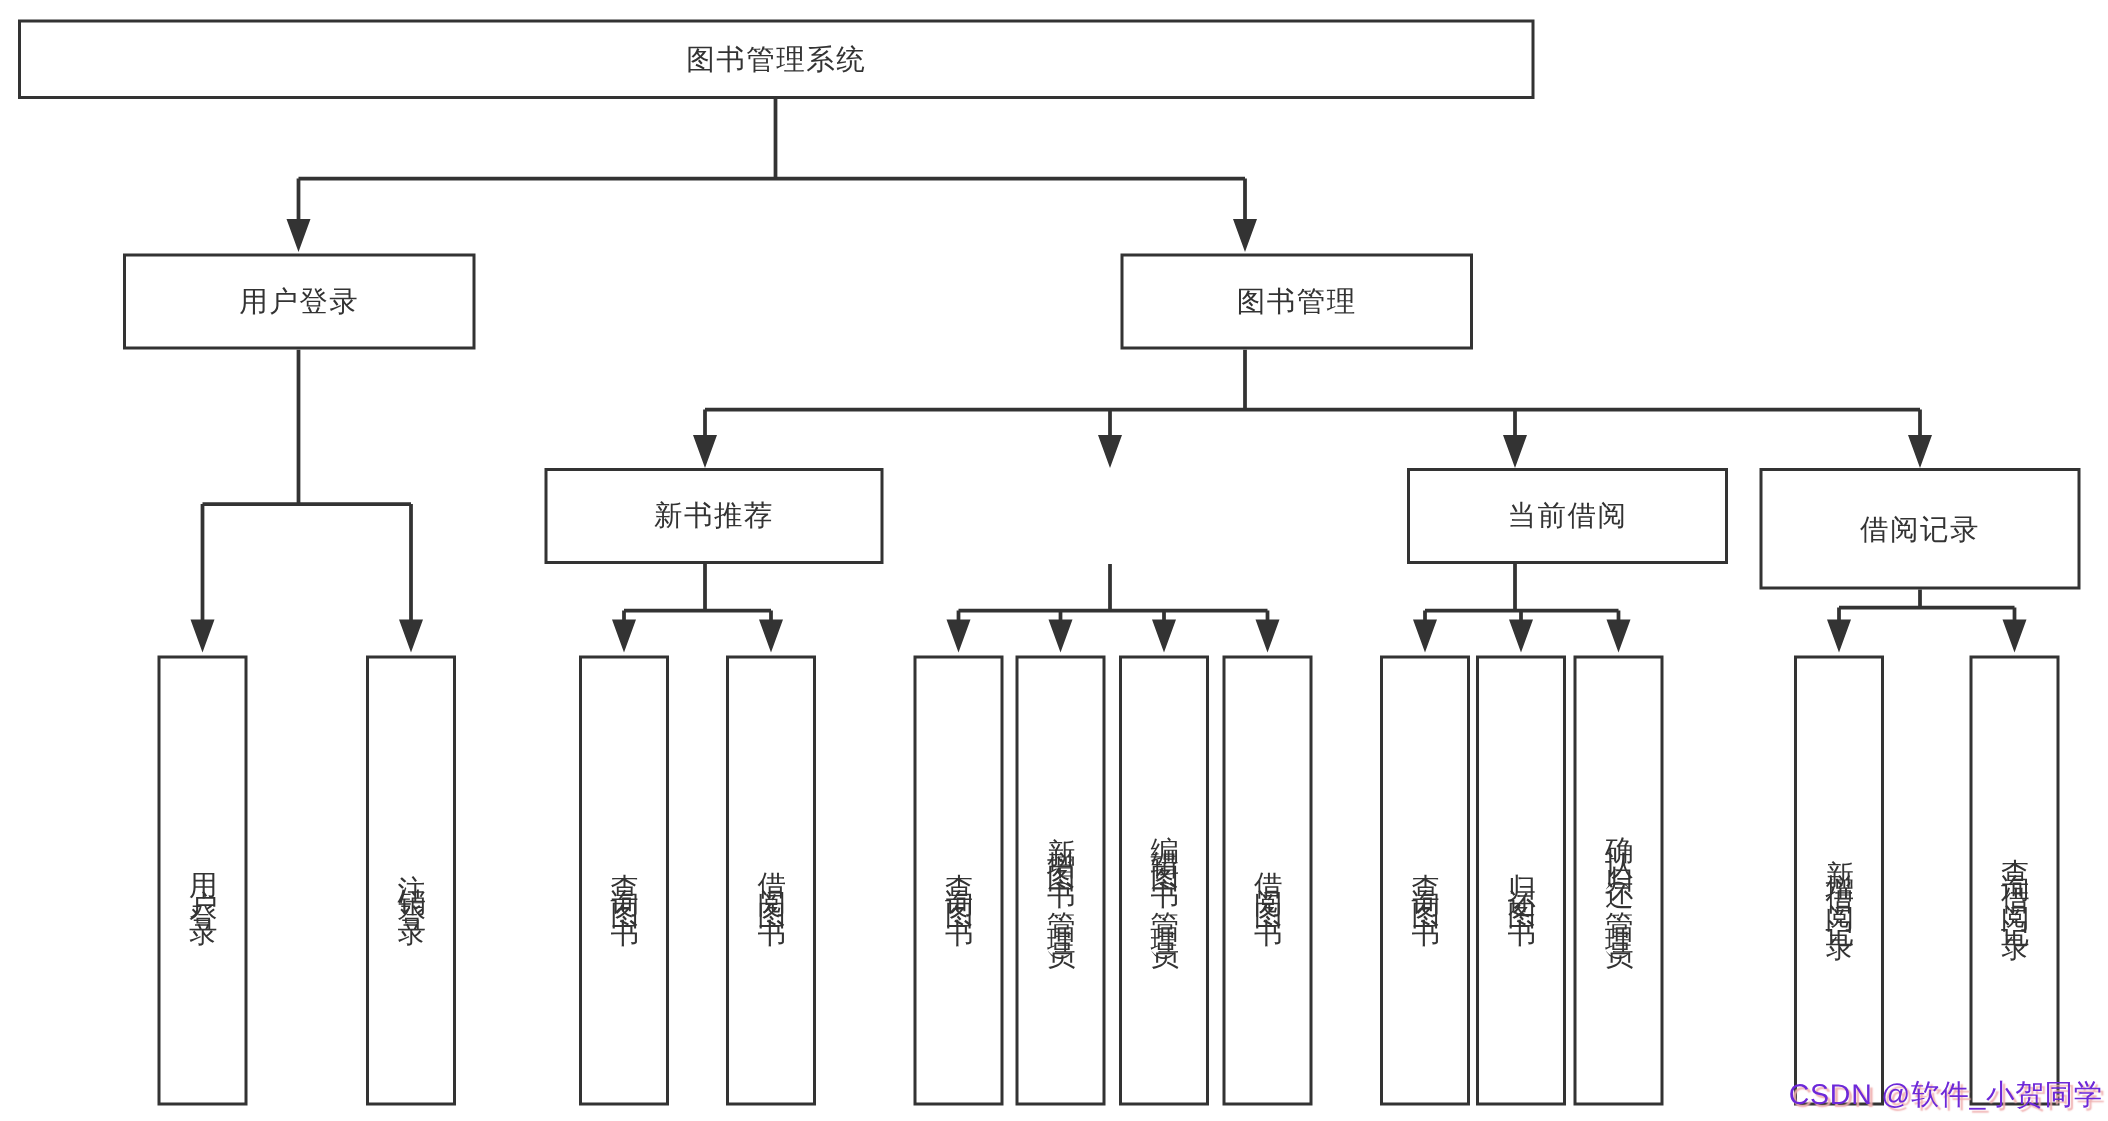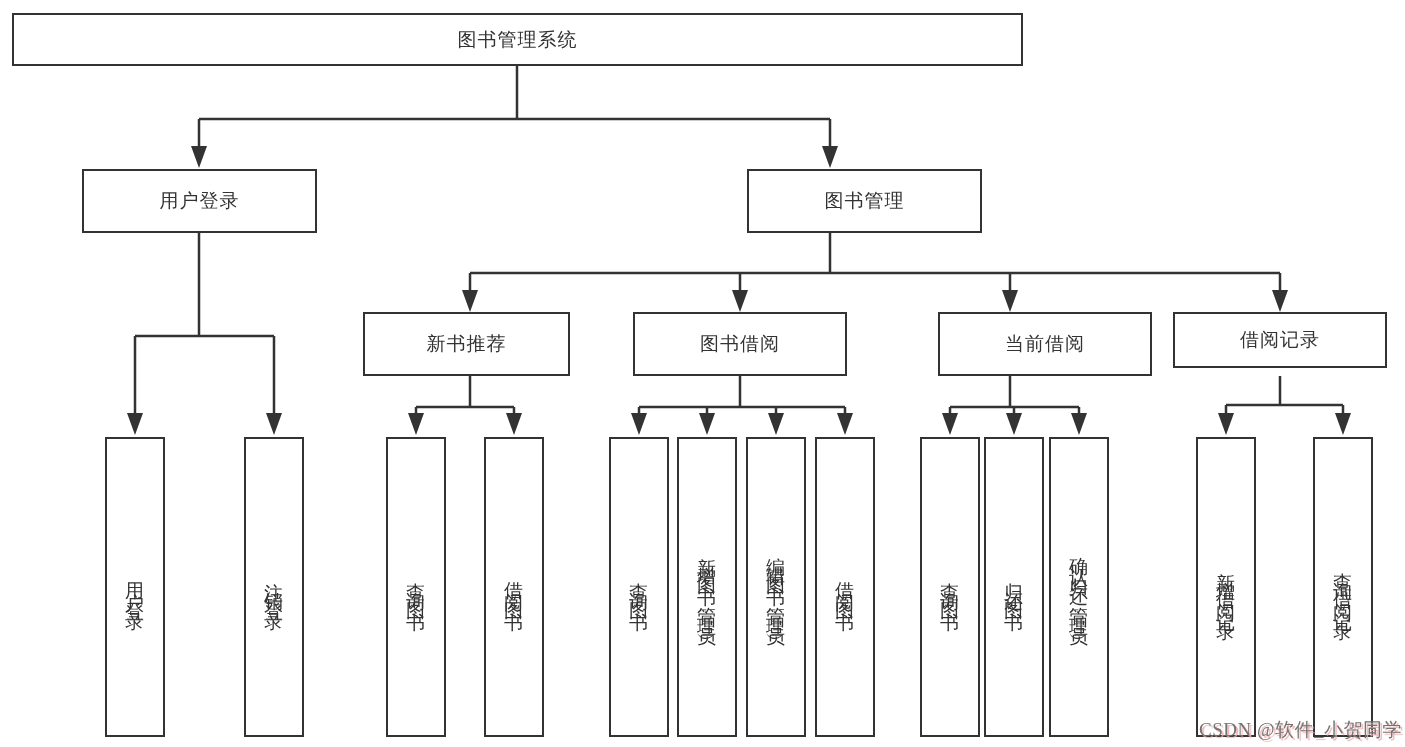--- a/index.html
+++ b/index.html
@@ -2,21 +2,21 @@
 <html><head>
 <meta charset="utf-8">
 <style>
   html, body { margin: 0; padding: 0; background: #ffffff; }
   #canvas {
     position: relative;
     width: 1405px;
     height: 747px;
     background: #ffffff;
     overflow: hidden;
-    font-family: Liberation Serif, serif;
+    font-family: Liberation Sans, sans-serif;
   }
   #wires {
     position: absolute;
     left: 0; top: 0;
     width: 1405px; height: 747px;
     z-index: 0;
   }
   .node {
     position: absolute;
     box-sizing: border-box;
@@ -43,21 +43,21 @@
     font-size: 19px;
     color: #333333;
     white-space: nowrap;
   }
   #watermark {
     position: absolute;
     right: 3px;
     bottom: 4px;
     z-index: 5;
     font-size: 19px;
-    color: #737373;
+    color: #6d28d9;
     text-shadow: 2px 2px 1px #f0b0b0;
     letter-spacing: 0.5px;
     white-space: nowrap;
   }
 </style>
 </head>
 <body>
 
 <div id="canvas">
 
@@ -85,30 +85,27 @@
     <span>图书管理系统</span>
   </div>
 
   <div class="node" style="left:82px; top:169px; width:235px; height:64px">
     <span>用户登录</span>
   </div>
   <div class="node" style="left:747px; top:169px; width:235px; height:64px">
     <span>图书管理</span>
   </div>
 
-  <div class="node" style="left:363px; top:312px; width:207px; height:64px">
+  <div class="node" style="left:363px; top:312px; width:226px; height:64px">
     <span>新书推荐</span>
-  </div>
-  <div class="node" style="left:633px; top:312px; width:214px; height:64px">
-    <span>图书借阅</span>
   </div>
   <div class="node" style="left:938px; top:312px; width:214px; height:64px">
     <span>当前借阅</span>
   </div>
-  <div class="node" style="left:1173px; top:312px; width:214px; height:56px">
+  <div class="node" style="left:1173px; top:312px; width:214px; height:81px">
     <span>借阅记录</span>
   </div>
 
   <div class="node leaf" style="left:105px">
     <span class="vtext">用户登录</span>
   </div>
   <div class="node leaf" style="left:244px">
     <span class="vtext">注销登录</span>
   </div>
   <div class="node leaf" style="left:386px">

